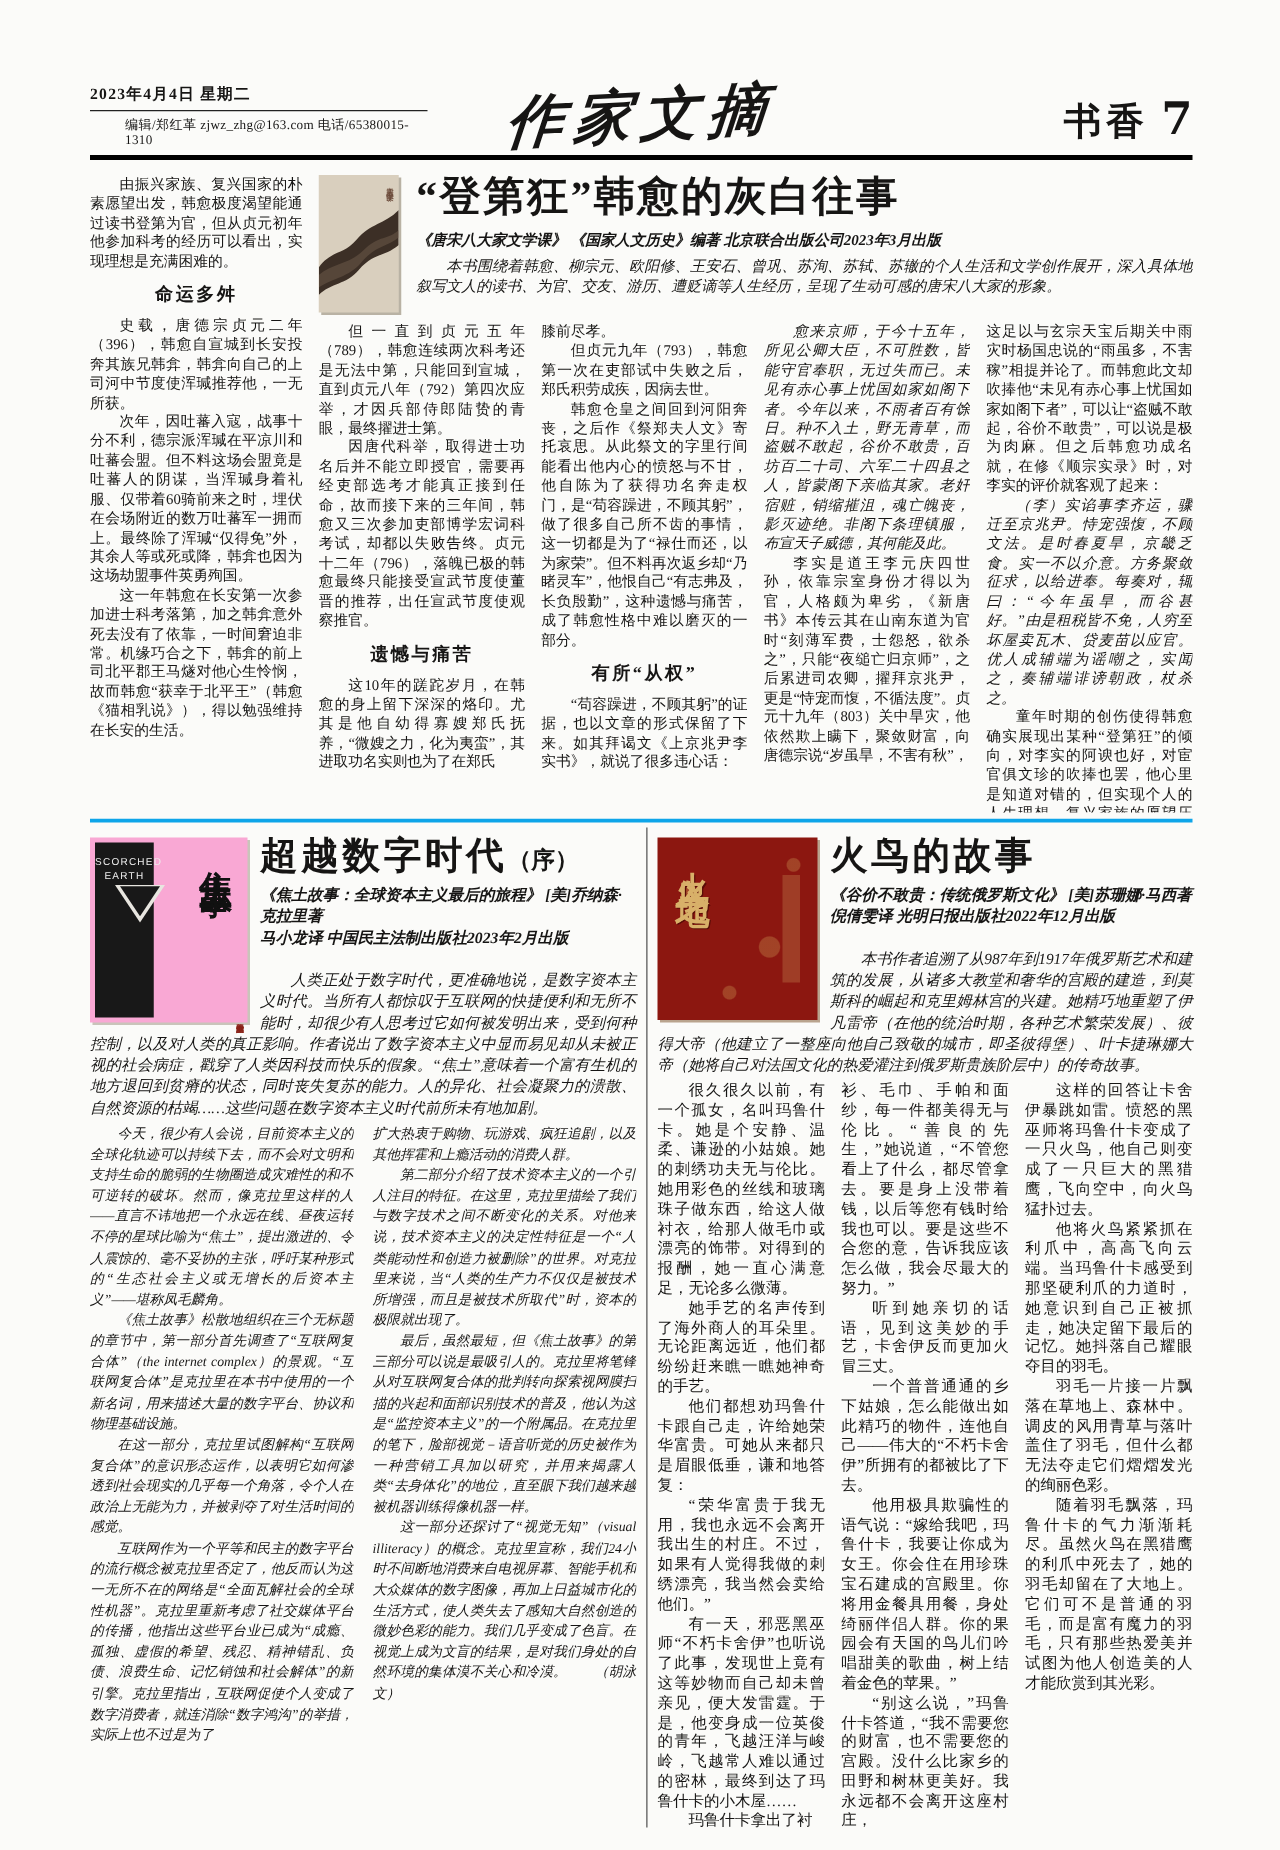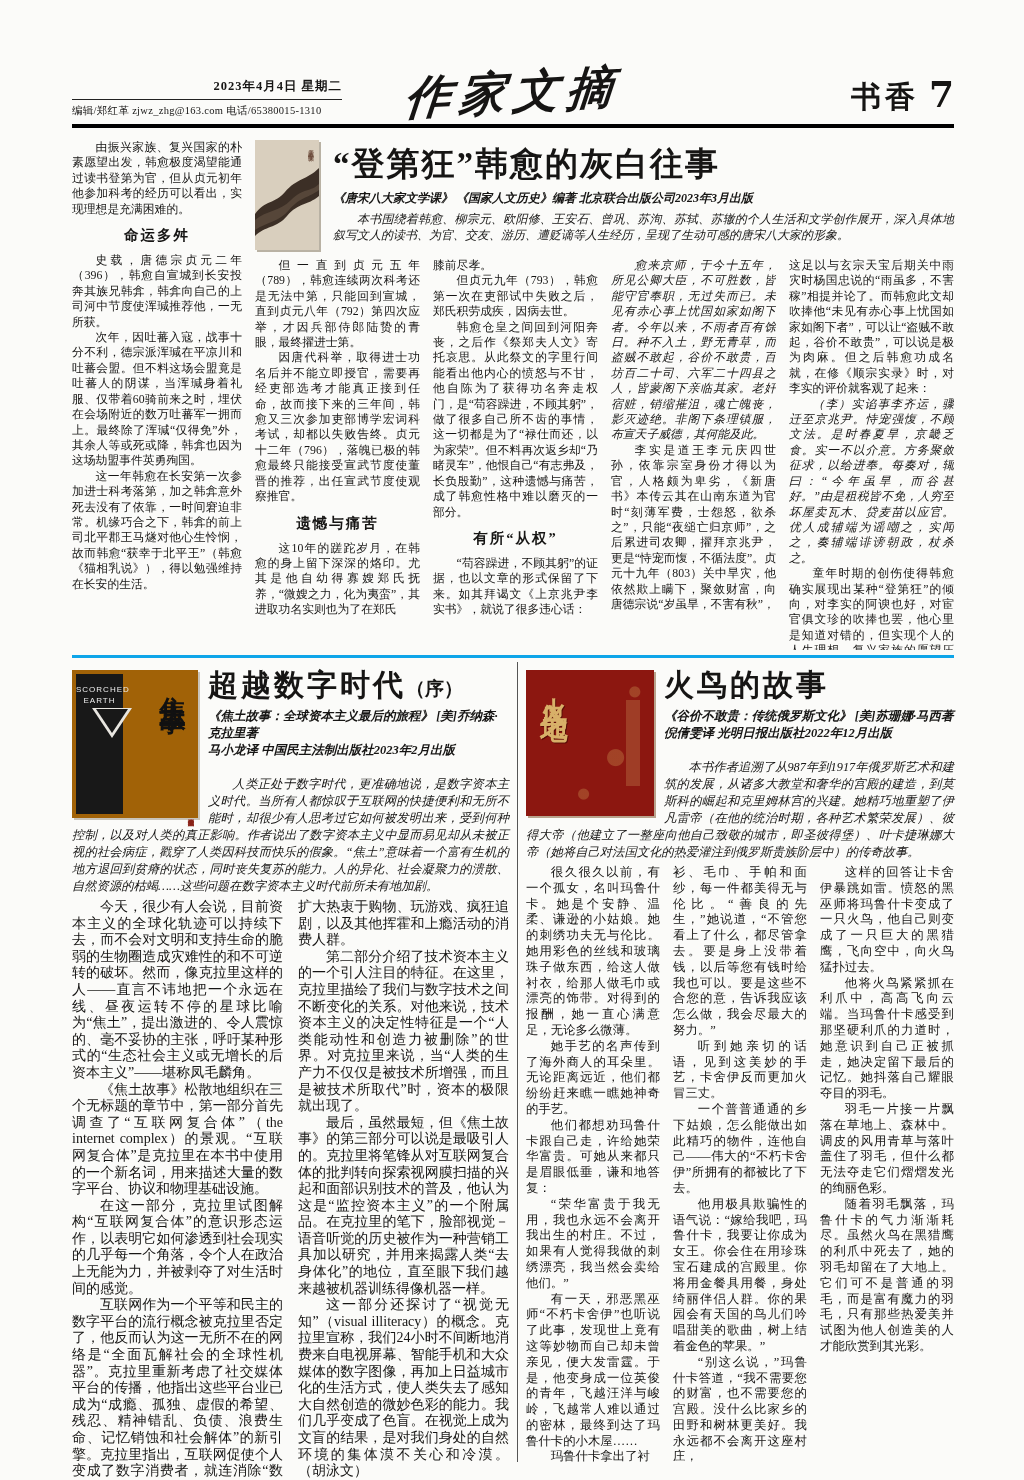--- a/index.html
+++ b/index.html
@@ -4,22 +4,22 @@
 <style>
   * { margin:0; padding:0; box-sizing:border-box; }
   html,body { background:#e8e8e6; }
   body { font-family:"Liberation Serif","DejaVu Serif",serif; color:#161514; }
   .page { position:relative; width:1024px; height:1480px; margin:0 auto;
           background:#fbfbf9; padding:72px 70px 20px 72px; overflow:hidden; }
 
   
   .masthead-row { display:flex; align-items:flex-end; justify-content:space-between; height:46px; }
   .mast-left { width:270px; font-size:12px; }
-  .mast-date { font-weight:bold; font-size:12.5px; padding-bottom:4px; border-bottom:1px solid #222; letter-spacing:1px;text-align:right;}
-  .mast-editor { font-size:10.5px; padding-top:4px; letter-spacing:.3px; }
+  .mast-date { font-weight:bold; font-size:12.5px; padding-bottom:4px; border-bottom:1px solid #222; letter-spacing:1px;}
+  .mast-editor { font-size:10.5px; padding-top:4px; letter-spacing:.3px;margin-left:28px; }
   .mast-title { font-size:46px; font-weight:bold; font-style:italic;
                 transform:rotate(-3deg) skewX(-8deg); letter-spacing:8px; line-height:1;
                 margin-bottom:2px; }
   .mast-right { display:flex; align-items:baseline; gap:10px; width:270px; justify-content:flex-end;}
   .mast-section { font-size:30px; font-weight:bold; letter-spacing:4px; }
   .mast-pageno { font-size:36px; font-weight:bold; font-family:"DejaVu Serif",serif; }
   .header-rule { height:4px; background:#000; margin-top:6px; }
 
   
   .para { text-align:justify; text-indent:2em; }
@@ -27,21 +27,21 @@
   .para.quote { font-style:italic; }
   .subhead { text-align:center; font-weight:bold; }
 
   
   .a1 { display:flex; gap:13px; padding-top:12px; height:530px;
         border-bottom:3px solid #0ea5e9; }
   .a1-col1 { width:170px; flex:0 0 170px; height:512px; overflow:hidden; }
   .a1 .para { font-size:11.8px; line-height:15.4px; }
   .a1 .subhead { font-size:14.5px; margin:9px 0 8px; letter-spacing:2px;}
   .a1-right { flex:1; display:flex; flex-direction:column; }
-  .a1-head { display:flex; gap:14px; margin-bottom:8px;align-items:center; }
+  .a1-head { display:flex; gap:14px; margin-bottom:8px; }
   .cover1 { flex:0 0 64px; width:64px; height:110px; background:#d9cfbe; position:relative; overflow:hidden;
             box-shadow:2px 2px 0 #b9b2a4; }
   .cover1 svg { position:absolute; left:0; top:0; }
   .cover1-title { position:absolute; top:4px; right:4px; writing-mode:vertical-rl;
                   font-size:6px; color:#6b4a3a; letter-spacing:1px; }
   .a1-headtext { flex:1; }
   .a1-title { font-size:33px; font-weight:bold; letter-spacing:2px; line-height:1.15; margin-bottom:6px; }
   .a1-bookinfo { font-size:12px; font-weight:bold; font-style:italic; margin-bottom:4px; }
   .a1-intro { font-size:12px; font-style:italic; line-height:16.5px; text-align:justify; text-indent:2em; }
   .a1-cols { display:flex; gap:13px; flex:1; }
@@ -53,21 +53,21 @@
   .a2 { flex:0 0 437px; width:437px; padding-top:6px; }
   .a3 { flex:1; padding-top:6px; }
 
   .b-title { font-size:30px; font-weight:bold; letter-spacing:3px; line-height:1.1; margin-bottom:7px; }
   .b-title .suffix { font-size:19px; font-weight:bold; letter-spacing:0; }
   .b-bookinfo { font-size:12.5px; font-weight:bold; font-style:italic; line-height:17px; }
   .b-intro { font-size:12.3px; font-style:italic; line-height:17px; text-align:justify;
              text-indent:2em; margin-top:17px; }
   .b-head { overflow:visible; }
 
-  .cover2 { float:left; width:126px; height:148px; margin:2px 10px 6px 0; background:#a16207;
+  .cover2 { float:left; width:126px; height:148px; margin:2px 10px 6px 0; background:#f9a8d4;
             display:flex; box-shadow:2px 2px 0 #c9c4ba; position:relative;gap:32px; }
   .cover2-book { width:72px; height:140px; background:#181818; margin:4px 0 0 4px; position:relative; }
   .cover2-en { position:absolute; top:10px; left:0; width:100%; text-align:center; color:#eee;
                font-size:8px; letter-spacing:1px; line-height:11px; font-family:"Liberation Sans",sans-serif; }
   .cover2-tri { position:absolute; top:34px; left:16px; width:0; height:0;
                 border-left:20px solid transparent; border-right:20px solid transparent;
                 border-top:30px solid #e8e6e0; }
   .cover2-tri-inner { position:absolute; top:-29px; left:-16px; width:0; height:0;
                 border-left:16px solid transparent; border-right:16px solid transparent;
                 border-top:24px solid #181818; }
@@ -84,21 +84,21 @@
               radial-gradient(circle at 85% 15%, rgba(212,168,90,.3) 0 5px, transparent 6px),
               #8c1710;
             box-shadow:2px 2px 0 #b9a48e; }
   .cover3-cn { position:absolute; left:10px; top:6px; writing-mode:vertical-rl;
                font-size:27px; font-weight:bold; color:#d8b069; letter-spacing:6px;
                text-shadow:1px 1px 0 #5a0d08; }
   .cover3-band { position:absolute; right:14px; top:30px; width:14px; height:86px; background:rgba(216,176,105,.25); }
 
   .a2 .cols { display:flex; gap:15px; margin-top:4px; }
   .a2 .col { flex:1; height:594px; overflow:hidden; }
-  .a2 .para { font-size:14px; line-height:16.6px; }
+  .a2 .para { font-size:11px; line-height:16.6px;font-style:italic; }
 
   .a3 .cols { display:flex; gap:13px; margin-top:4px; }
   .a3 .col { flex:1; height:630px; overflow:hidden; }
   .a3 .para { font-size:12.4px; line-height:15.8px; }
 </style>
 </head>
 <body>
 
 <div class="page">
 

